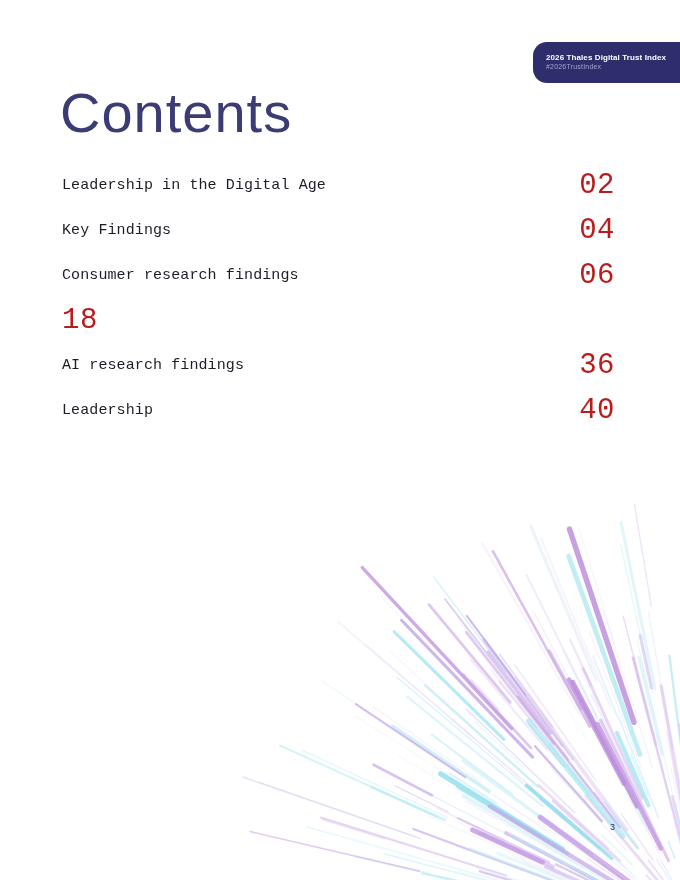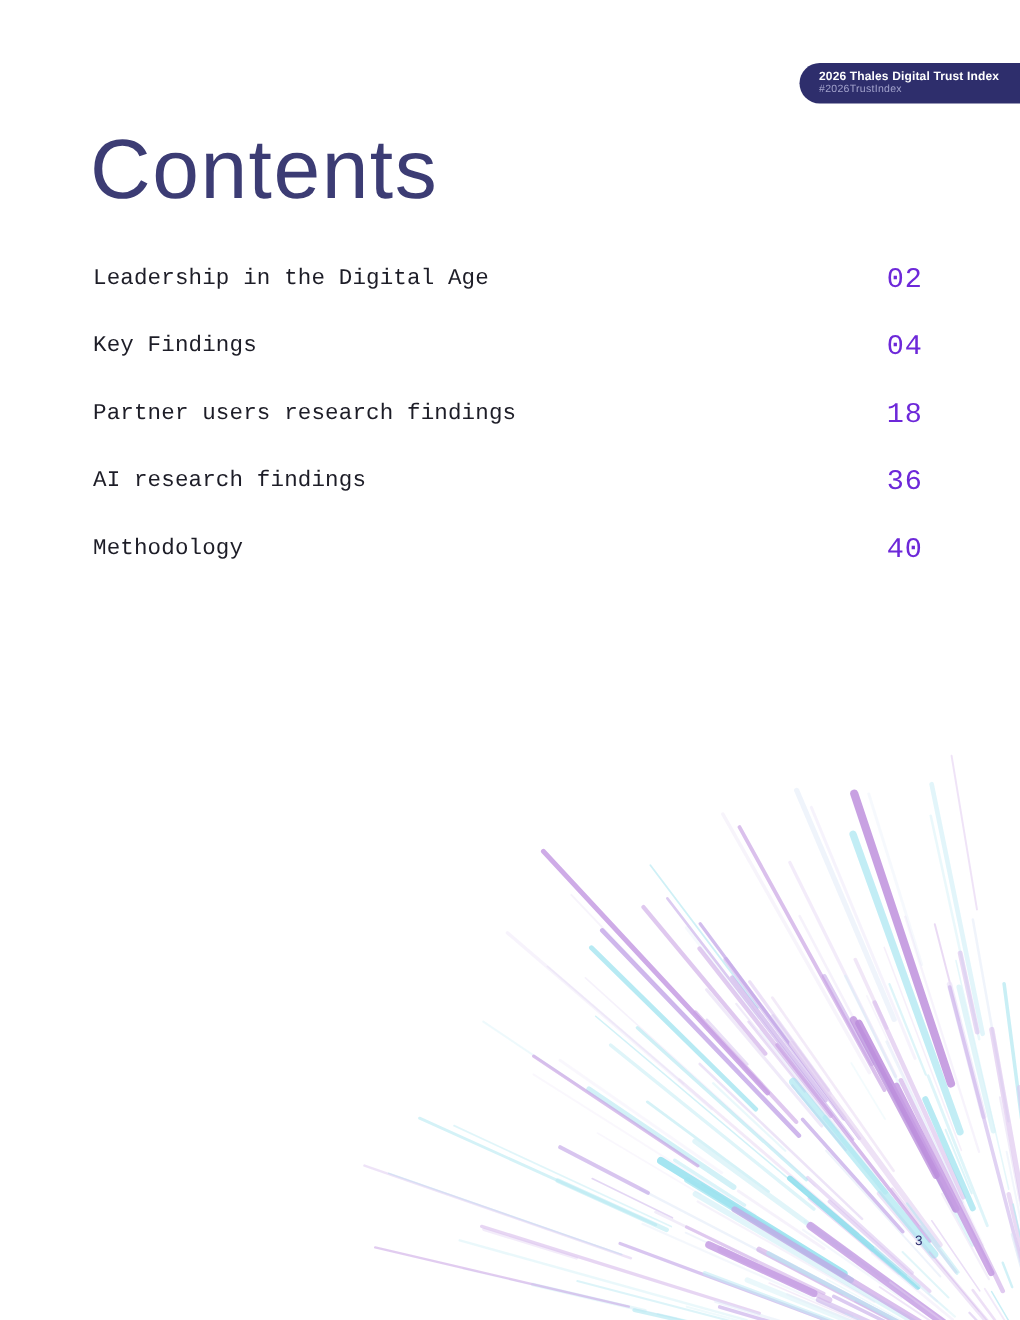--- a/index.html
+++ b/index.html
@@ -9,21 +9,21 @@
     margin: 0 auto;
     background: #ffffff;
     overflow: hidden;
     font-family: "Liberation Sans", "DejaVu Sans", sans-serif;
   }
 
   
   .badge {
     position: absolute;
     top: 42px; right: 0;
-    width: 147px; height: 27px;
+    width: 147px; height: 41px;
     box-sizing: border-box;
     background: #2e2e6c;
     border-radius: 14px 0 0 14px;
     display: flex; flex-direction: column; justify-content: center;
     padding-left: 13px; padding-right: 6px;
     z-index: 3;
   }
   .badge-title {
     color: #ffffff; font-size: 8px; font-weight: bold;
     letter-spacing: 0.1px; white-space: nowrap; line-height: 1.25;
@@ -60,23 +60,23 @@
     justify-content: space-between;
     align-items: center;
     cursor: pointer;
   }
   .toc-label {
     font-size: 15px;
     color: #1d1d27;
     letter-spacing: 0.1px;
   }
   .toc-page {
-    font-size: 19px;
+    font-size: 29px;
     font-weight: 300;
-    color: #6d28d9;
+    color: #b91c1c;
     letter-spacing: 0.5px;
   }
 
   
   .rays {
     position: absolute;
     left: 0; top: 0;
     width: 680px; height: 880px;
     z-index: 1;
     pointer-events: none;
@@ -106,29 +106,32 @@
   <div class="toc">
     <div class="toc-row">
       <span class="toc-label">Leadership in the Digital Age</span>
       <span class="toc-page">02</span>
     </div>
     <div class="toc-row">
       <span class="toc-label">Key Findings</span>
       <span class="toc-page">04</span>
     </div>
     <div class="toc-row">
-      <span class="toc-label">Partner users research findings</span>
+      <span class="toc-label">Consumer research findings</span>
+      <span class="toc-page">06</span>
+    </div>
+    <div class="toc-row">
       <span class="toc-page">18</span>
     </div>
     <div class="toc-row">
       <span class="toc-label">AI research findings</span>
       <span class="toc-page">36</span>
     </div>
     <div class="toc-row">
-      <span class="toc-label">Methodology</span>
+      <span class="toc-label">Leadership</span>
       <span class="toc-page">40</span>
     </div>
   </div>
 
   <svg id="rays" class="rays" viewBox="0 0 680 880">
       <line x1="497.8" y1="880.1" x2="306.5" y2="826.9" stroke="#b5e9f2" stroke-width="1.69" stroke-linecap="round" opacity="0.28"></line>
       <line x1="447.5" y1="817.7" x2="302.7" y2="750.4" stroke="#a8e5f0" stroke-width="1.17" stroke-linecap="round" opacity="0.35"></line>
       <line x1="689.7" y1="852.3" x2="666.6" y2="731.5" stroke="#e4daf4" stroke-width="1.36" stroke-linecap="round" opacity="0.50"></line>
       <line x1="560.3" y1="899.9" x2="384.9" y2="854.0" stroke="#a8e5f0" stroke-width="1.42" stroke-linecap="round" opacity="0.39"></line>
       <line x1="659.3" y1="852.8" x2="628.1" y2="795.9" stroke="#e4daf4" stroke-width="1.49" stroke-linecap="round" opacity="0.40"></line>

